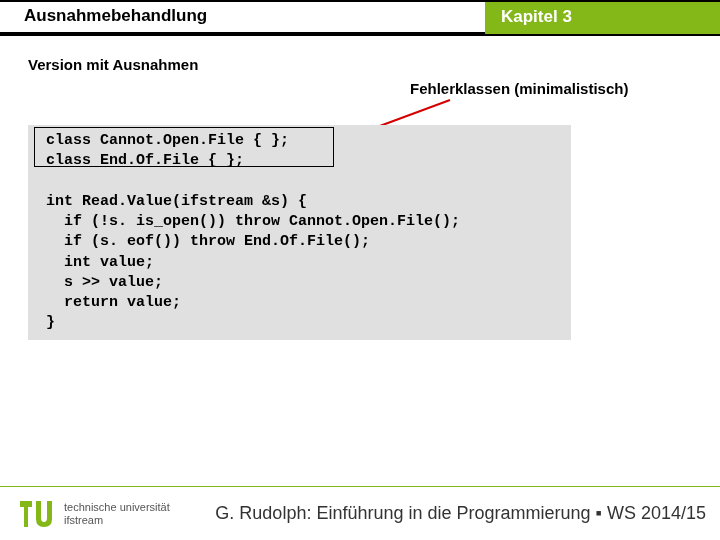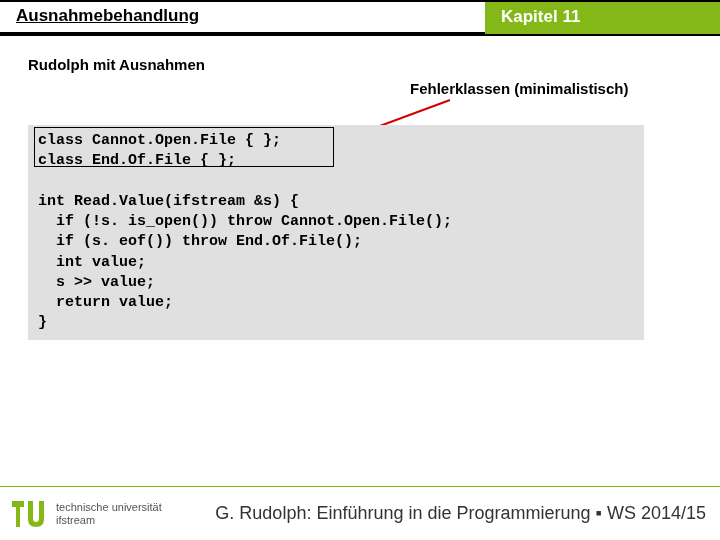--- a/index.html
+++ b/index.html
@@ -1,47 +1,47 @@
 <!DOCTYPE html>
 <html><head>
 <meta charset="utf-8">
 <style>
   * { margin: 0; padding: 0; box-sizing: border-box; }
   body { width: 720px; height: 540px; background: #fff; font-family: Arial, Helvetica, sans-serif; position: relative; }
   .header { display: flex; height: 34px; }
-  .header-left { flex: 1; background: #fff; display: flex; align-items: center; padding-left: 16px; font-size: 17px; font-weight: bold; color: #000; border-bottom: 2px solid #000; text-decoration: underline; }
+  .header-left { flex: 1; background: #fff; display: flex; align-items: center; padding-left: 24px; font-size: 17px; font-weight: bold; color: #000; border-bottom: 2px solid #000; }
   .header-right { width: 235px; background: #84b818; color: #fff; display: flex; align-items: center; padding-left: 16px; font-size: 17px; font-weight: bold; }
   .top-border { height: 2px; background: #000; position: absolute; top: 0; left: 0; right: 0; }
   .sub-border { height: 2px; background: #000; position: absolute; top: 34px; left: 0; right: 0; }
   .content { position: relative; padding: 22px 28px 0 28px; }
   .subtitle { font-size: 15px; font-weight: bold; color: #000; }
   .caption { position: absolute; top: 46px; left: 410px; font-size: 15px; font-weight: bold; color: #000; }
-  .codebox { background: #e0e0e0; width: 616px; padding: 6px 10px; font-family: "Courier New", monospace; font-size: 15px; font-weight: bold; line-height: 1.35; margin-top: 52px; white-space: pre; color: #000; position: relative; }
+  .codebox { background: #e0e0e0; width: 543px; padding: 6px 18px; font-family: "Courier New", monospace; font-size: 15px; font-weight: bold; line-height: 1.35; margin-top: 52px; white-space: pre; color: #000; position: relative; }
   .inner-frame { position: absolute; border: 1.5px solid #000; top: 2px; left: 6px; width: 300px; height: 40px; pointer-events: none; }
   .arrow-svg { position: absolute; top: 58px; left: 300px; width: 160px; height: 70px; pointer-events: none; }
-  .footer { position: absolute; bottom: 0; left: 0; right: 0; height: 54px; border-top: 1.5px solid #84b818; display: flex; align-items: center; justify-content: space-between; padding: 0 14px 0 10px; }
+  .footer { position: absolute; bottom: 0; left: 0; right: 0; height: 54px; border-top: 1.5px solid #84b818; display: flex; align-items: center; justify-content: space-between; padding: 0 14px 0 18px; }
   .logo { display: flex; align-items: center; gap: 8px; }
   .logo svg { flex-shrink: 0; }
   .logo-text { font-size: 11px; line-height: 1.1; color: #555; }
   .footer-right { text-align: right; font-size: 18px; color: #333; }
   .footer-right .l1 { white-space: nowrap; }
   .footer-right .l2 { white-space: nowrap; }
 </style>
 </head>
 <body>
 
 <div class="top-border"></div>
 <div class="header">
   <div class="header-left">Ausnahmebehandlung</div>
-  <div class="header-right">Kapitel 11</div>
+  <div class="header-right">Kapitel 3</div>
 </div>
 <div class="sub-border"></div>
 
 <div class="content">
-  <div class="subtitle">Rudolph mit Ausnahmen</div>
+  <div class="subtitle">Version mit Ausnahmen</div>
   <div class="caption">Fehlerklassen (minimalistisch)</div>
 
   <svg class="arrow-svg" viewBox="0 0 160 70">
     <defs>
       <marker id="ah" markerWidth="10" markerHeight="8" refX="1" refY="4" orient="auto">
         <polygon points="0,0 10,4 0,8" fill="#d40000"></polygon>
       </marker>
     </defs>
     <line x1="150" y1="8" x2="15" y2="58" stroke="#d40000" stroke-width="2" marker-end="url(#ah)"></line>
   </svg>

